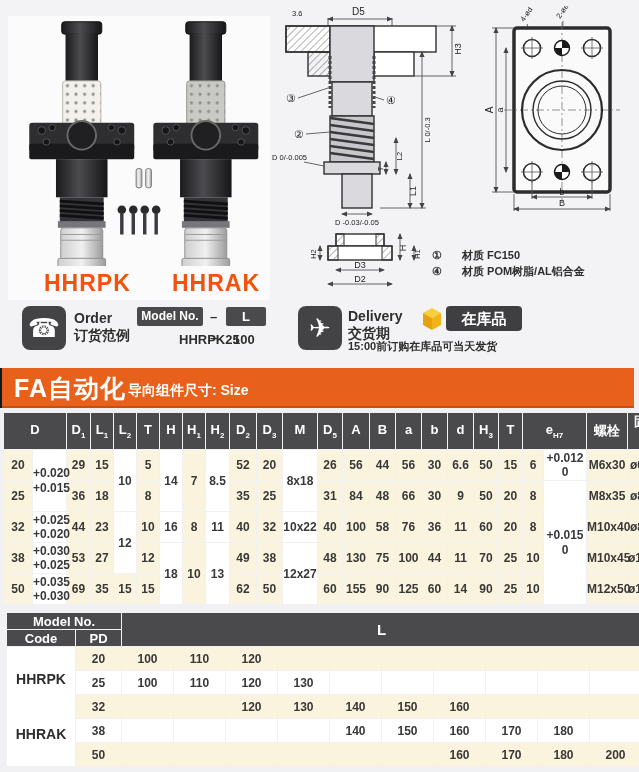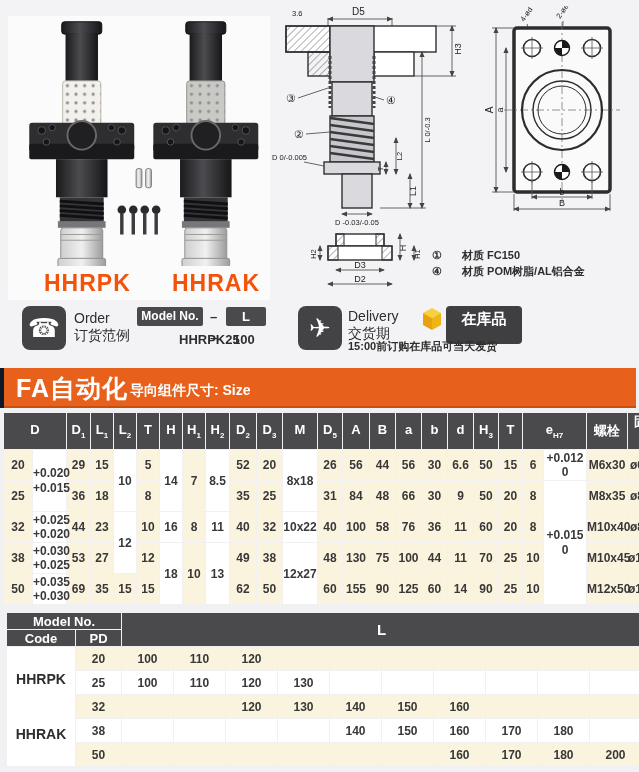--- a/index.html
+++ b/index.html
@@ -17,27 +17,27 @@
   .callout{font-size:11px;fill:#222;}
   .dl{stroke:#555;stroke-width:0.9;fill:none;}
   .ol{stroke:#2f2f31;stroke-width:1.4;fill:#ffffff;}
   .olt{stroke:#2f2f31;stroke-width:1.4;fill:#d9d9de;}
   
   .materials{position:absolute;left:432px;top:247px;width:205px;}
   .mat-row{display:flex;font-size:11px;font-weight:bold;color:#2e2e2e;line-height:16px;}
   .mat-num{width:30px;}
   
   .icon-chip{position:absolute;width:44px;height:44px;background:#434346;border-radius:8px;color:#fff;text-align:center;line-height:44px;font-size:26px;}
-  .sec-title{position:absolute;font-size:14px;font-weight:normal;color:#2e2e2e;line-height:17px;}
+  .sec-title{position:absolute;font-size:14px;font-weight:bold;color:#2e2e2e;line-height:17px;}
   .badge{position:absolute;background:#4a4a4c;color:#fff;font-weight:bold;text-align:center;border-radius:2px;}
   .ex-text{position:absolute;font-size:13px;font-weight:bold;color:#2e2e2e;}
-  .stock-badge{position:absolute;left:446px;top:306px;width:76px;height:38px;background:#3f3f42;color:#fff;font-size:15px;font-weight:bold;text-align:center;line-height:25px;border-radius:4px;}
+  .stock-badge{position:absolute;left:446px;top:306px;width:76px;height:25px;background:#3f3f42;color:#fff;font-size:15px;font-weight:bold;text-align:center;line-height:25px;border-radius:4px;}
   .note{position:absolute;left:348px;top:339px;font-size:11px;font-weight:bold;color:#2e2e2e;}
   
-  .banner{position:absolute;left:0;top:368px;width:632px;height:40px;background:#e8611c;border-left:4px solid #0f172a;box-shadow:inset 0 -2px 0 #c8500f;display:flex;align-items:center;color:#fff;}
+  .banner{position:absolute;left:0;top:368px;width:632px;height:40px;background:#e8611c;border-left:2px solid #0f172a;box-shadow:inset 0 -2px 0 #c8500f;display:flex;align-items:center;color:#fff;}
   .banner-main{font-size:25px;font-weight:800;margin-left:12px;letter-spacing:1px;}
   .banner-sub{font-size:14px;font-weight:bold;margin-left:2px;margin-top:6px;}
   
   table{border-collapse:separate;border-spacing:1px;table-layout:fixed;}
   .size-table{position:absolute;left:3px;top:412px;width:634px;}
   .size-table th{background:#4a4a4c;color:#fff;font-size:13px;font-weight:bold;height:30px;padding:0;text-align:center;}
   .hsub{font-size:8px;}
   .size-table td{height:30px;padding:0;text-align:center;font-size:12px;font-weight:bold;color:#383838;}
   td.cr{background:#faf3de;}
   td.wh{background:#ffffff;}

